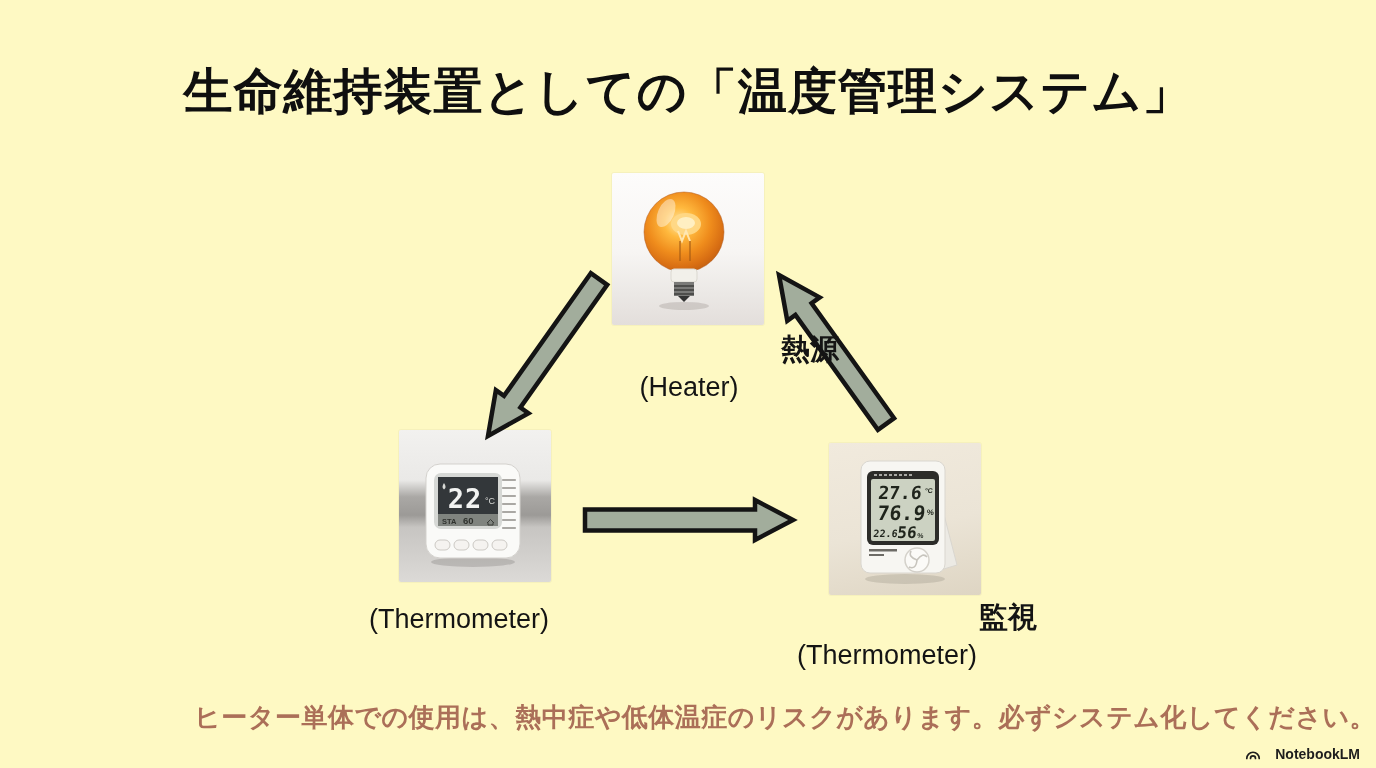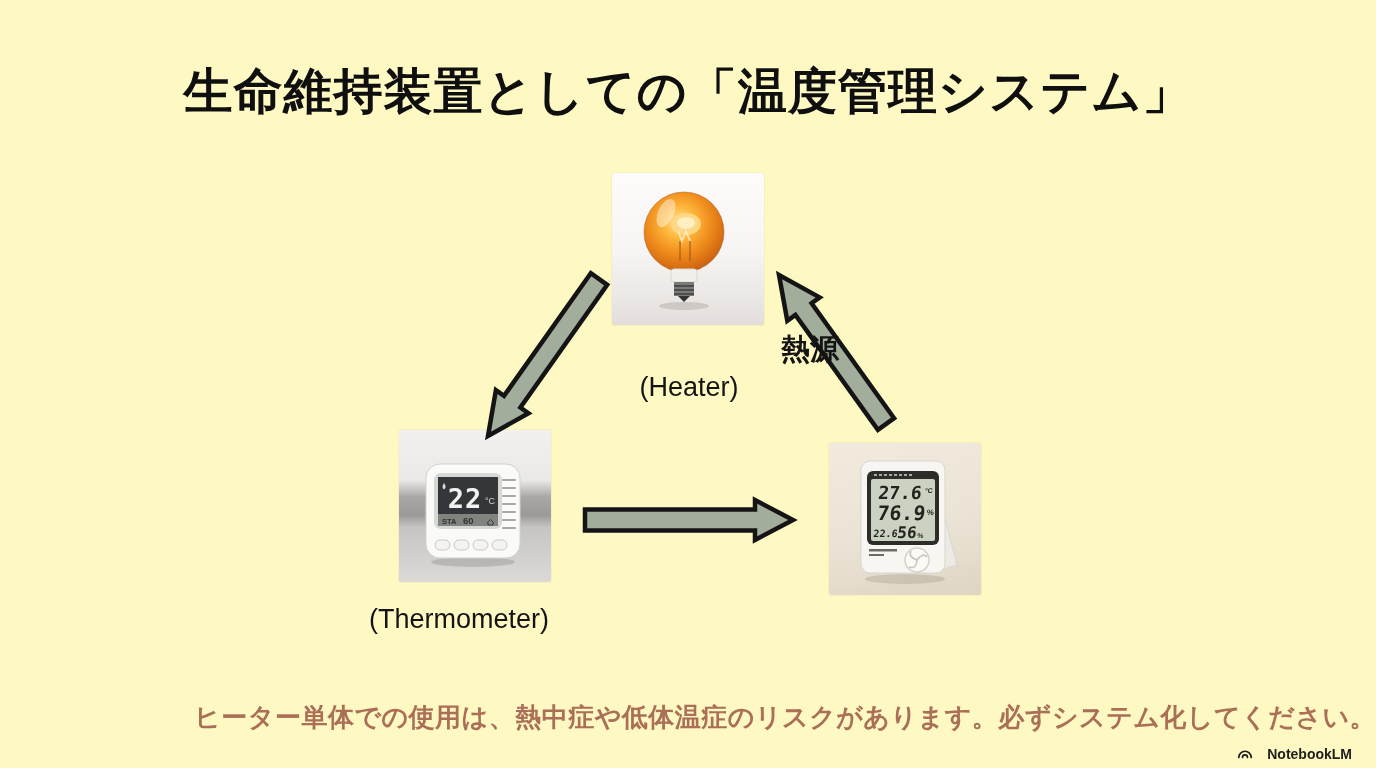--- a/index.html
+++ b/index.html
@@ -34,21 +34,21 @@
   
   .arrows{position:absolute;left:0;top:0;width:1376px;height:768px;pointer-events:none;}
   .arrow{fill:#a2ad9c;stroke:#141414;stroke-width:4.5;stroke-linejoin:miter;}
   
   .warning-text{
     position:absolute;top:700px;left:0;width:100%;text-align:right;
     font-size:26px;font-weight:700;color:#ab6f58;letter-spacing:0.5px;
   }
   
   .watermark{
-    position:absolute;right:24px;bottom:6px;display:flex;align-items:flex-start;gap:14px;
+    position:absolute;right:16px;bottom:6px;display:flex;align-items:center;gap:14px;
     color:#1d1d1d;font-size:14px;font-weight:700;
   }
   
   .lcd-digit{font-family:"DejaVu Sans Mono",monospace;font-weight:bold;}
 </style>
 </head>
 <body>
 
 <div id="slide">
 
@@ -147,20 +147,24 @@
     <polygon class="arrow" points="894.1,418.2 811.6,303.3 819.7,297.4 779,275 787.3,320.8 795.4,314.9 877.9,429.8"></polygon>
   </svg>
 
   <div class="node-labels labels-heater">
     <div class="label-jp">熱源</div>
     <div class="label-en">(Heater)</div>
   </div>
   <div class="node-labels labels-thermostat">
     <div class="label-en">(Thermometer)</div>
   </div>
+  <div class="node-labels labels-thermometer">
+    <div class="label-jp">監視</div>
+    <div class="label-en">(Thermometer)</div>
+  </div>
 
   <div class="warning-text">ヒーター単体での使用は、熱中症や低体温症のリスクがあります。必ずシステム化してください。</div>
 
   <div class="watermark">
     <svg width="16" height="14" viewBox="0 0 18 14">
       <path d="M2 12 A7 7 0 0 1 16 12" fill="none" stroke="#1d1d1d" stroke-width="1.9" stroke-linecap="round"></path>
       <path d="M6.2 12 A2.8 2.8 0 0 1 11.8 12" fill="none" stroke="#1d1d1d" stroke-width="1.9" stroke-linecap="round"></path>
     </svg>
     <span>NotebookLM</span>
   </div>

